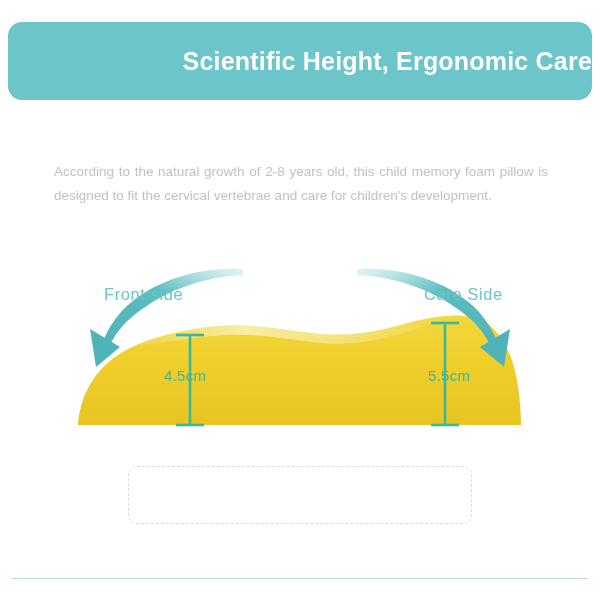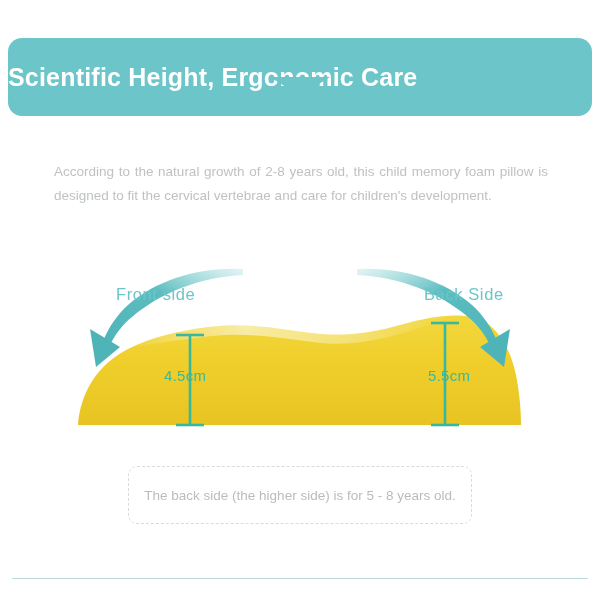--- a/index.html
+++ b/index.html
@@ -23,23 +23,22 @@
     width: 584px;
     height: 78px;
   }
   .banner {
     width: 100%;
     height: 100%;
     background: #6cc5c8;
     border-radius: 14px;
     display: flex;
     align-items: center;
-    justify-content: flex-start;
+    justify-content: flex-end;
     box-sizing: border-box;
-    margin-top: 16px;
   }
   .banner-title {
     color: #ffffff;
     font-size: 25px;
     font-weight: bold;
     letter-spacing: 0.2px;
     white-space: nowrap;
   }
   .banner-tail {
     position: absolute;
@@ -78,21 +77,21 @@
     display: block;
   }
 
   .side-label {
     position: absolute;
     color: #6cc5c8;
     font-size: 16.5px;
     letter-spacing: 0.6px;
     white-space: nowrap;
   }
-  .side-label.front { left: 116px; top: 30px; }
+  .side-label.front { left: 104px; top: 30px; }
   .side-label.back  { left: 424px; top: 30px; }
 
   .cm-label {
     position: absolute;
     color: #3ab89c;
     font-size: 15px;
     letter-spacing: 0.3px;
     white-space: nowrap;
     margin-left: 36px;
   }
@@ -228,24 +227,23 @@
 
     <g stroke="#3ab89c" stroke-width="2.6">
       <line x1="445" y1="68" x2="445" y2="170"></line>
       <line x1="431" y1="68" x2="459" y2="68"></line>
       <line x1="431" y1="170" x2="459" y2="170"></line>
     </g>
   </svg>
 
   <span class="side-label front">Front side</span>
 
-  <span class="side-label back">Back Side</span>
+  <span class="side-label back">Care Side</span>
 
   <span class="cm-label left">4.5cm</span>
 
   <span class="cm-label right">5.5cm</span>
 </div>
 
 <div class="info-box">
-  <span class="info-line">The back side (the higher side) is for 5 - 8 years old.</span>
 </div>
 
 <div class="bottom-rule"></div>
 
 </body></html>

